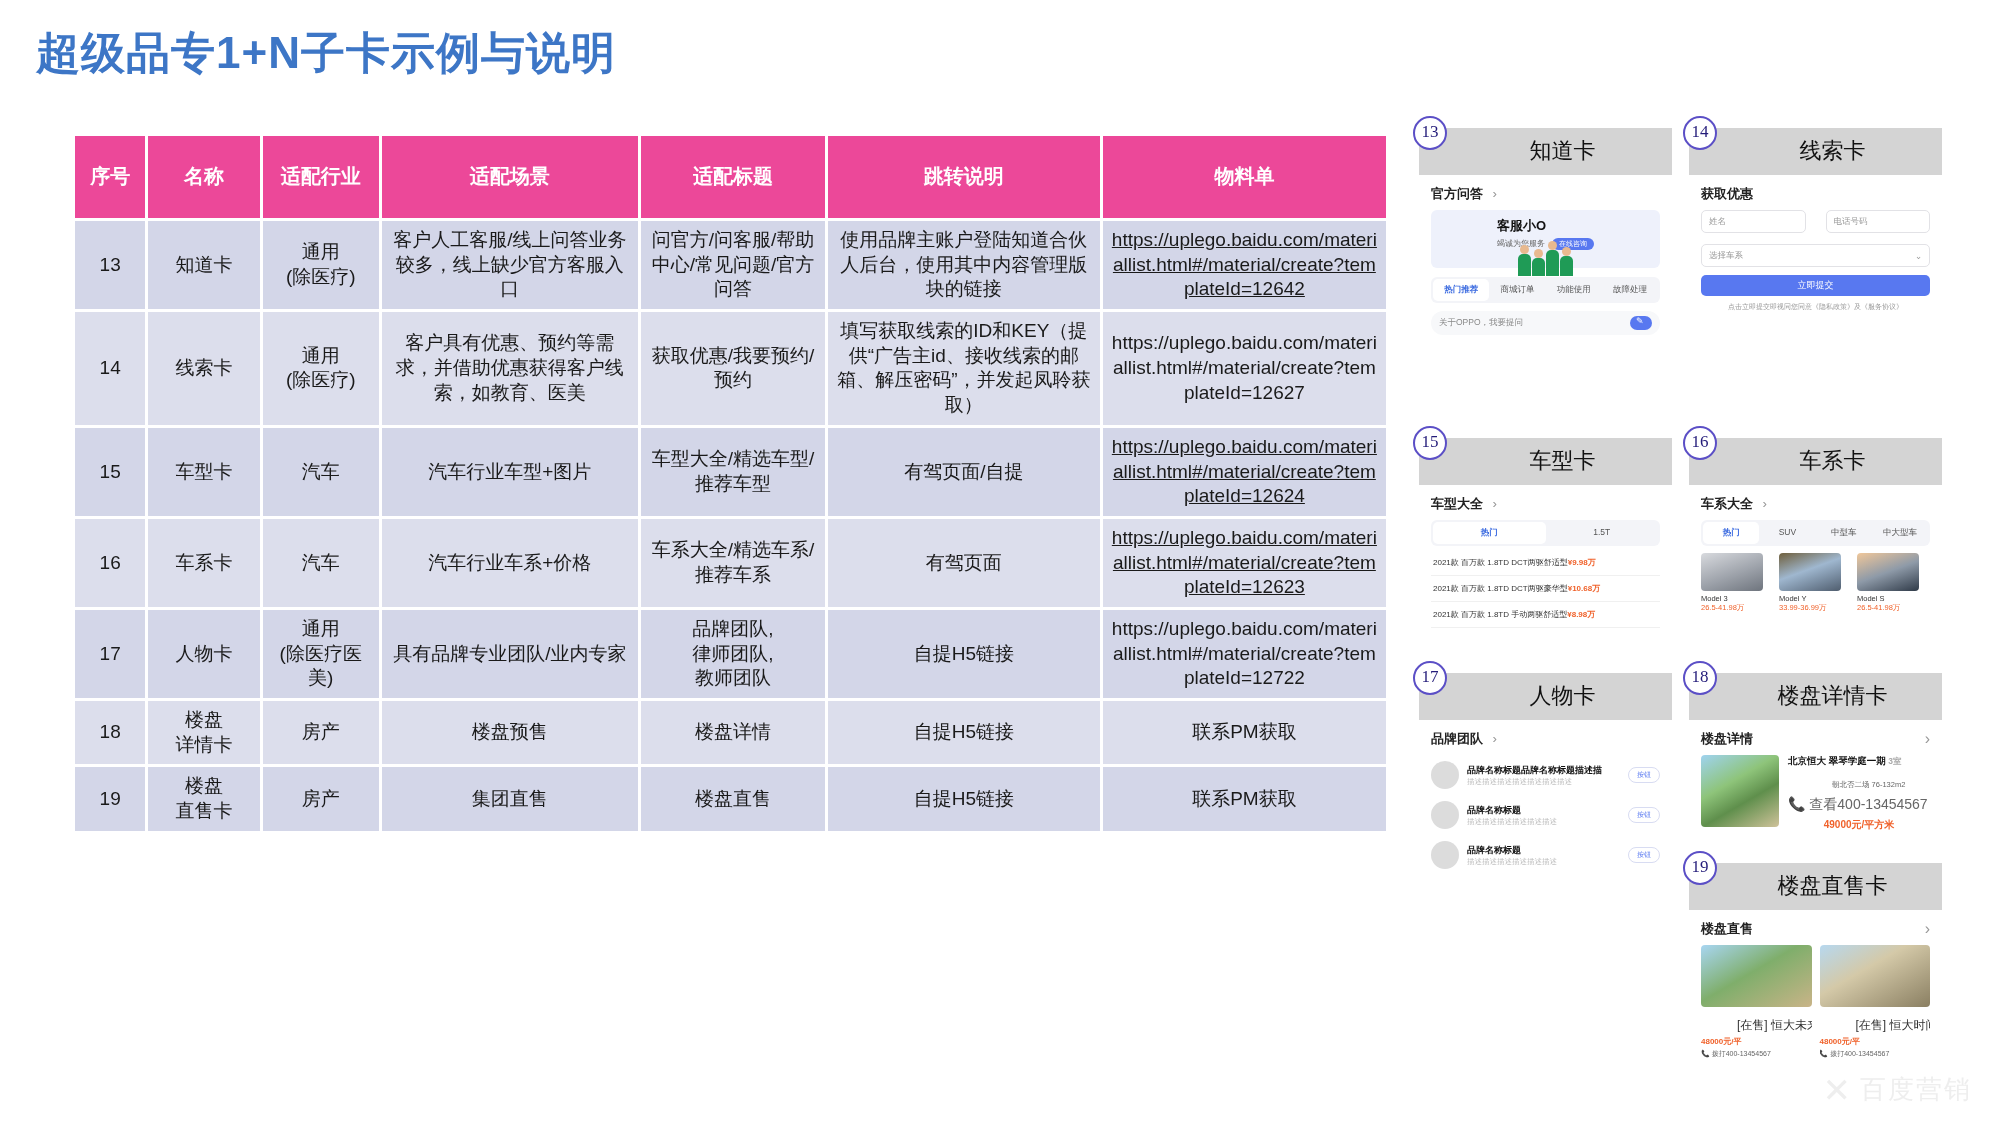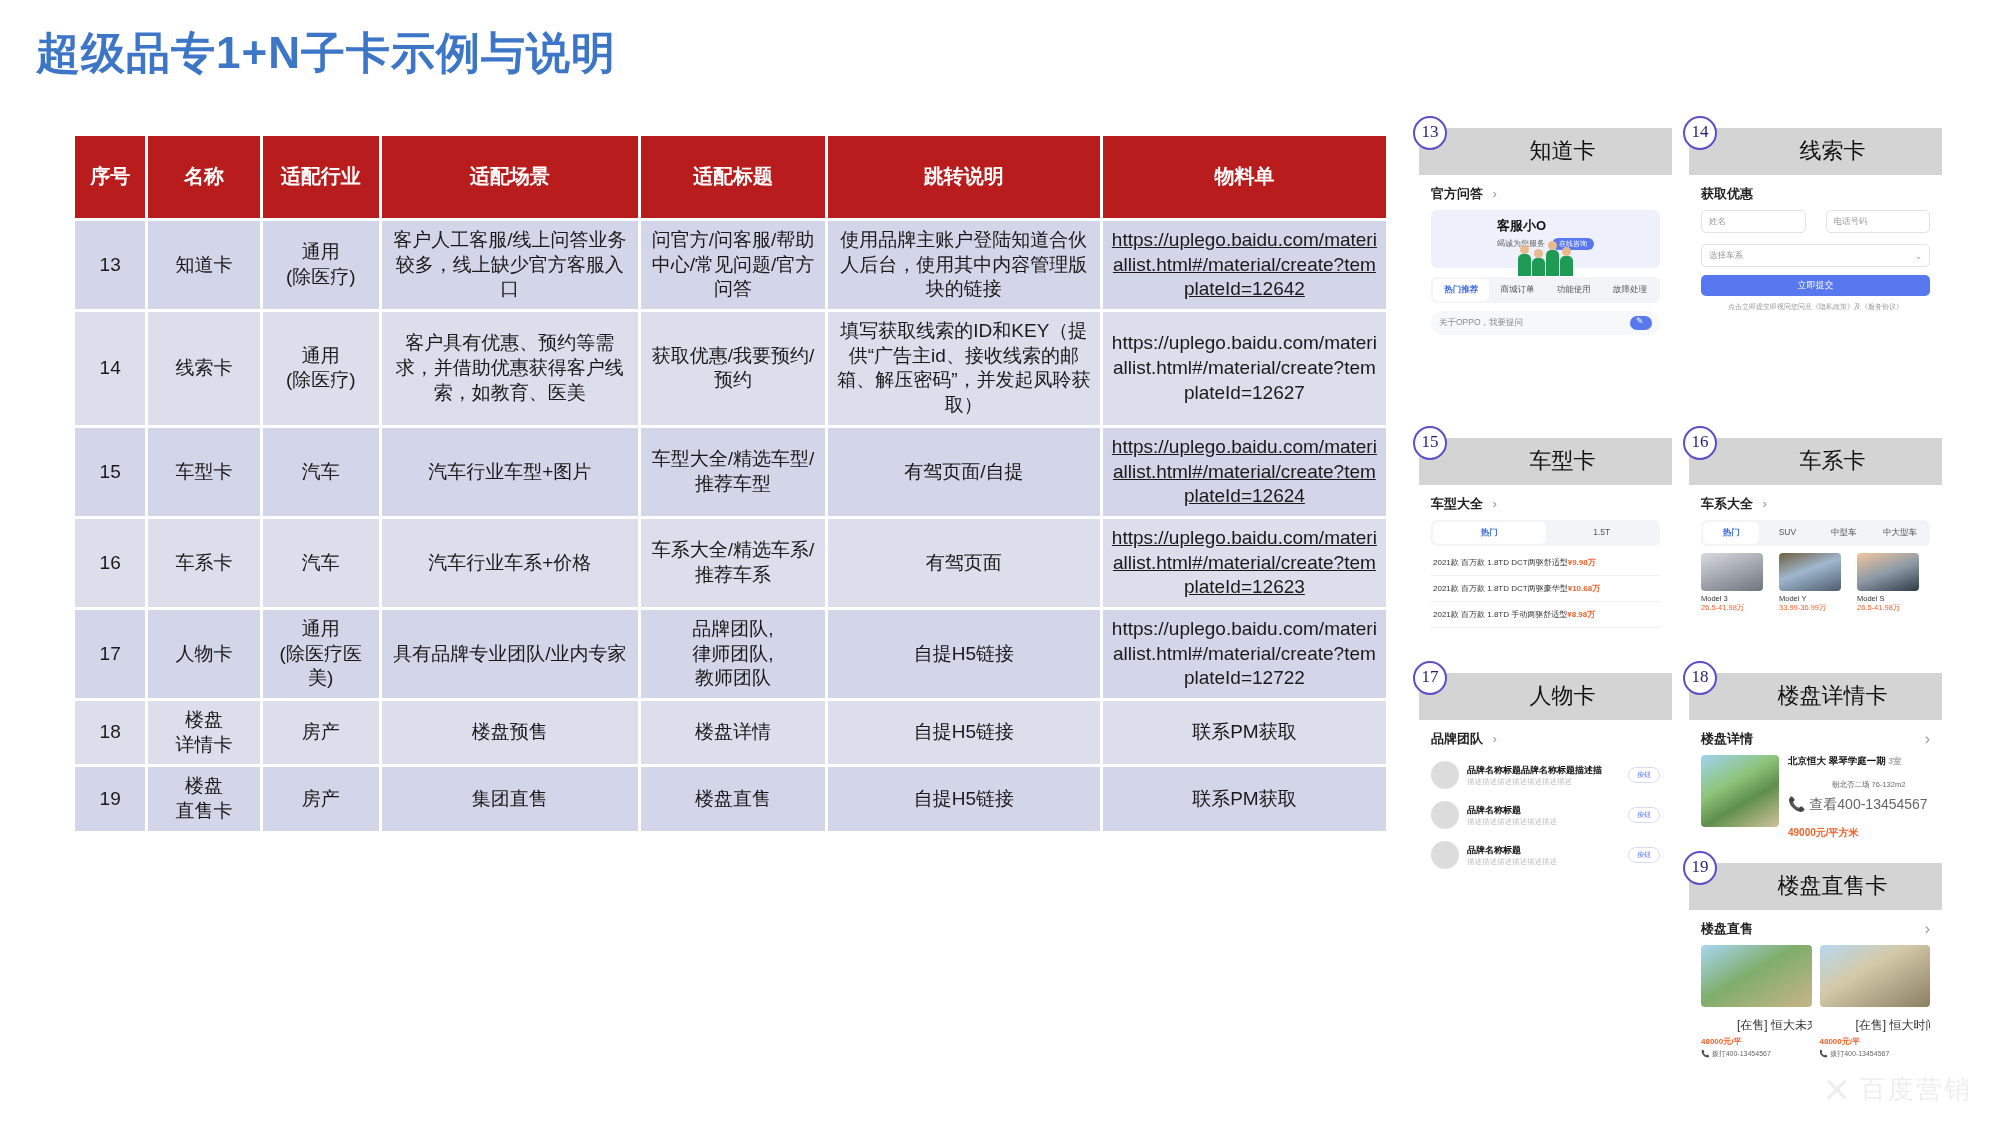--- a/index.html
+++ b/index.html
@@ -15,21 +15,21 @@
     font-size:44px;font-weight:bold;color:#3d76c6;
     letter-spacing:1px;white-space:nowrap;
   }
   
   #spec-table{
     position:absolute;left:72px;top:133px;
     width:1317px;border-collapse:separate;border-spacing:3px;
     table-layout:fixed;
   }
   #spec-table th{
-    background:#b91c1c;color:#ffffff;
+    background:#ec4899;color:#ffffff;
     font-size:20px;font-weight:bold;
     padding:10px 4px;text-align:center;vertical-align:middle;
     line-height:1.18;height:62px;
   }
   #spec-table td{
     background:#d3d6e8;color:#1a1a1a;
     font-size:19px;text-align:center;vertical-align:middle;
     padding:7px 6px;line-height:1.3;word-break:break-all;
   }
   #spec-table tr.alt td{background:#dcdeec;}
@@ -136,21 +136,21 @@
     font-size:7px;padding:2px 8px;flex:none;
   }
   
   .hc-top{display:flex;justify-content:space-between;align-items:center;margin-bottom:7px;}
   .hc-row{display:flex;gap:9px;}
   .hc-img{width:78px;height:72px;border-radius:4px;flex:none;}
   .hc-info{flex:1;min-width:0;}
   .hc-t{font-size:9.5px;font-weight:bold;color:#111;}
   .hc-s{font-size:7.5px;color:#666;margin-top:12px;padding-left:44px;}
   .hc-p{font-size:14px;color:#666;margin-top:6px;}
-  .hc-pr{font-size:10px;color:#f0622b;font-weight:bold;margin-top:12px;}
+  .hc-pr{font-size:10px;color:#f0622b;font-weight:bold;margin-top:4px;text-align:center;}
   
   .ds-row{display:flex;gap:8px;}
   .ds-cell{flex:1;min-width:0;}
   .ds-img{height:62px;border-radius:4px;}
   .ds-t{font-size:12px;color:#333;margin-top:10px;white-space:nowrap;overflow:hidden;padding-left:36px;}
   .ds-pr{font-size:8px;color:#f0622b;font-weight:bold;margin-top:2px;}
   .ds-ph{font-size:7px;color:#666;margin-top:2px;white-space:nowrap;overflow:hidden;}
   
   #watermark{
     position:absolute;right:28px;bottom:18px;display:flex;align-items:center;gap:9px;

